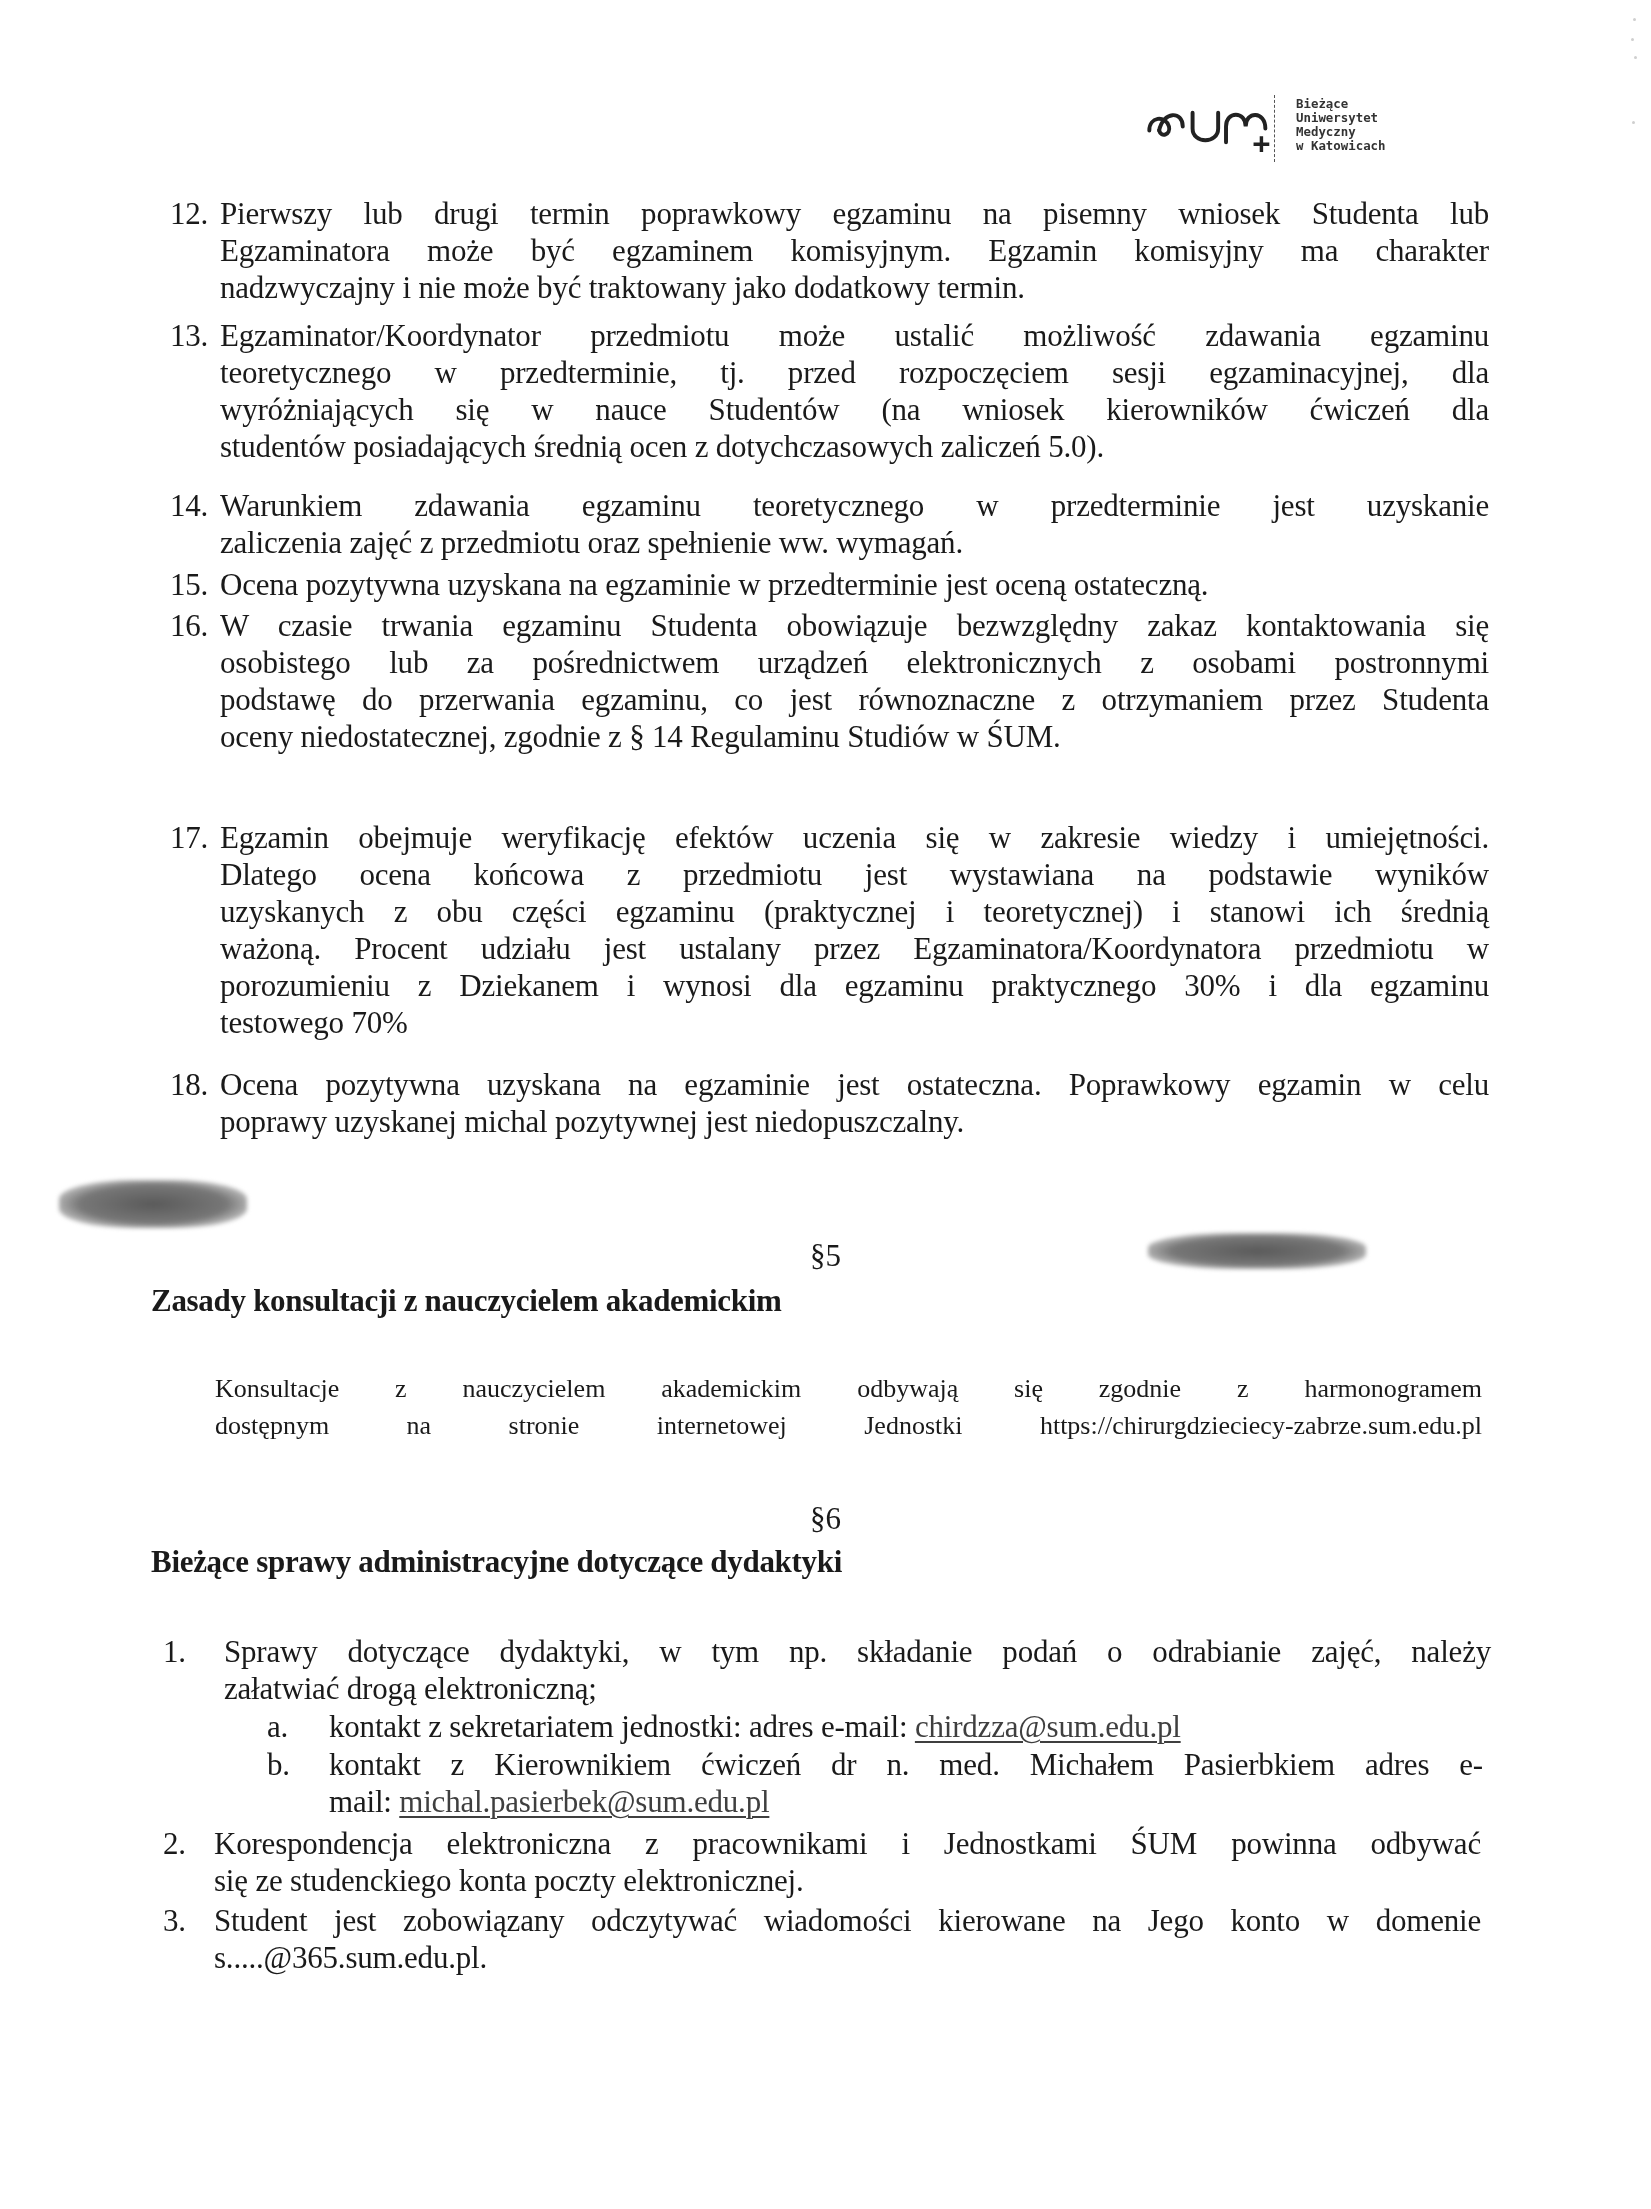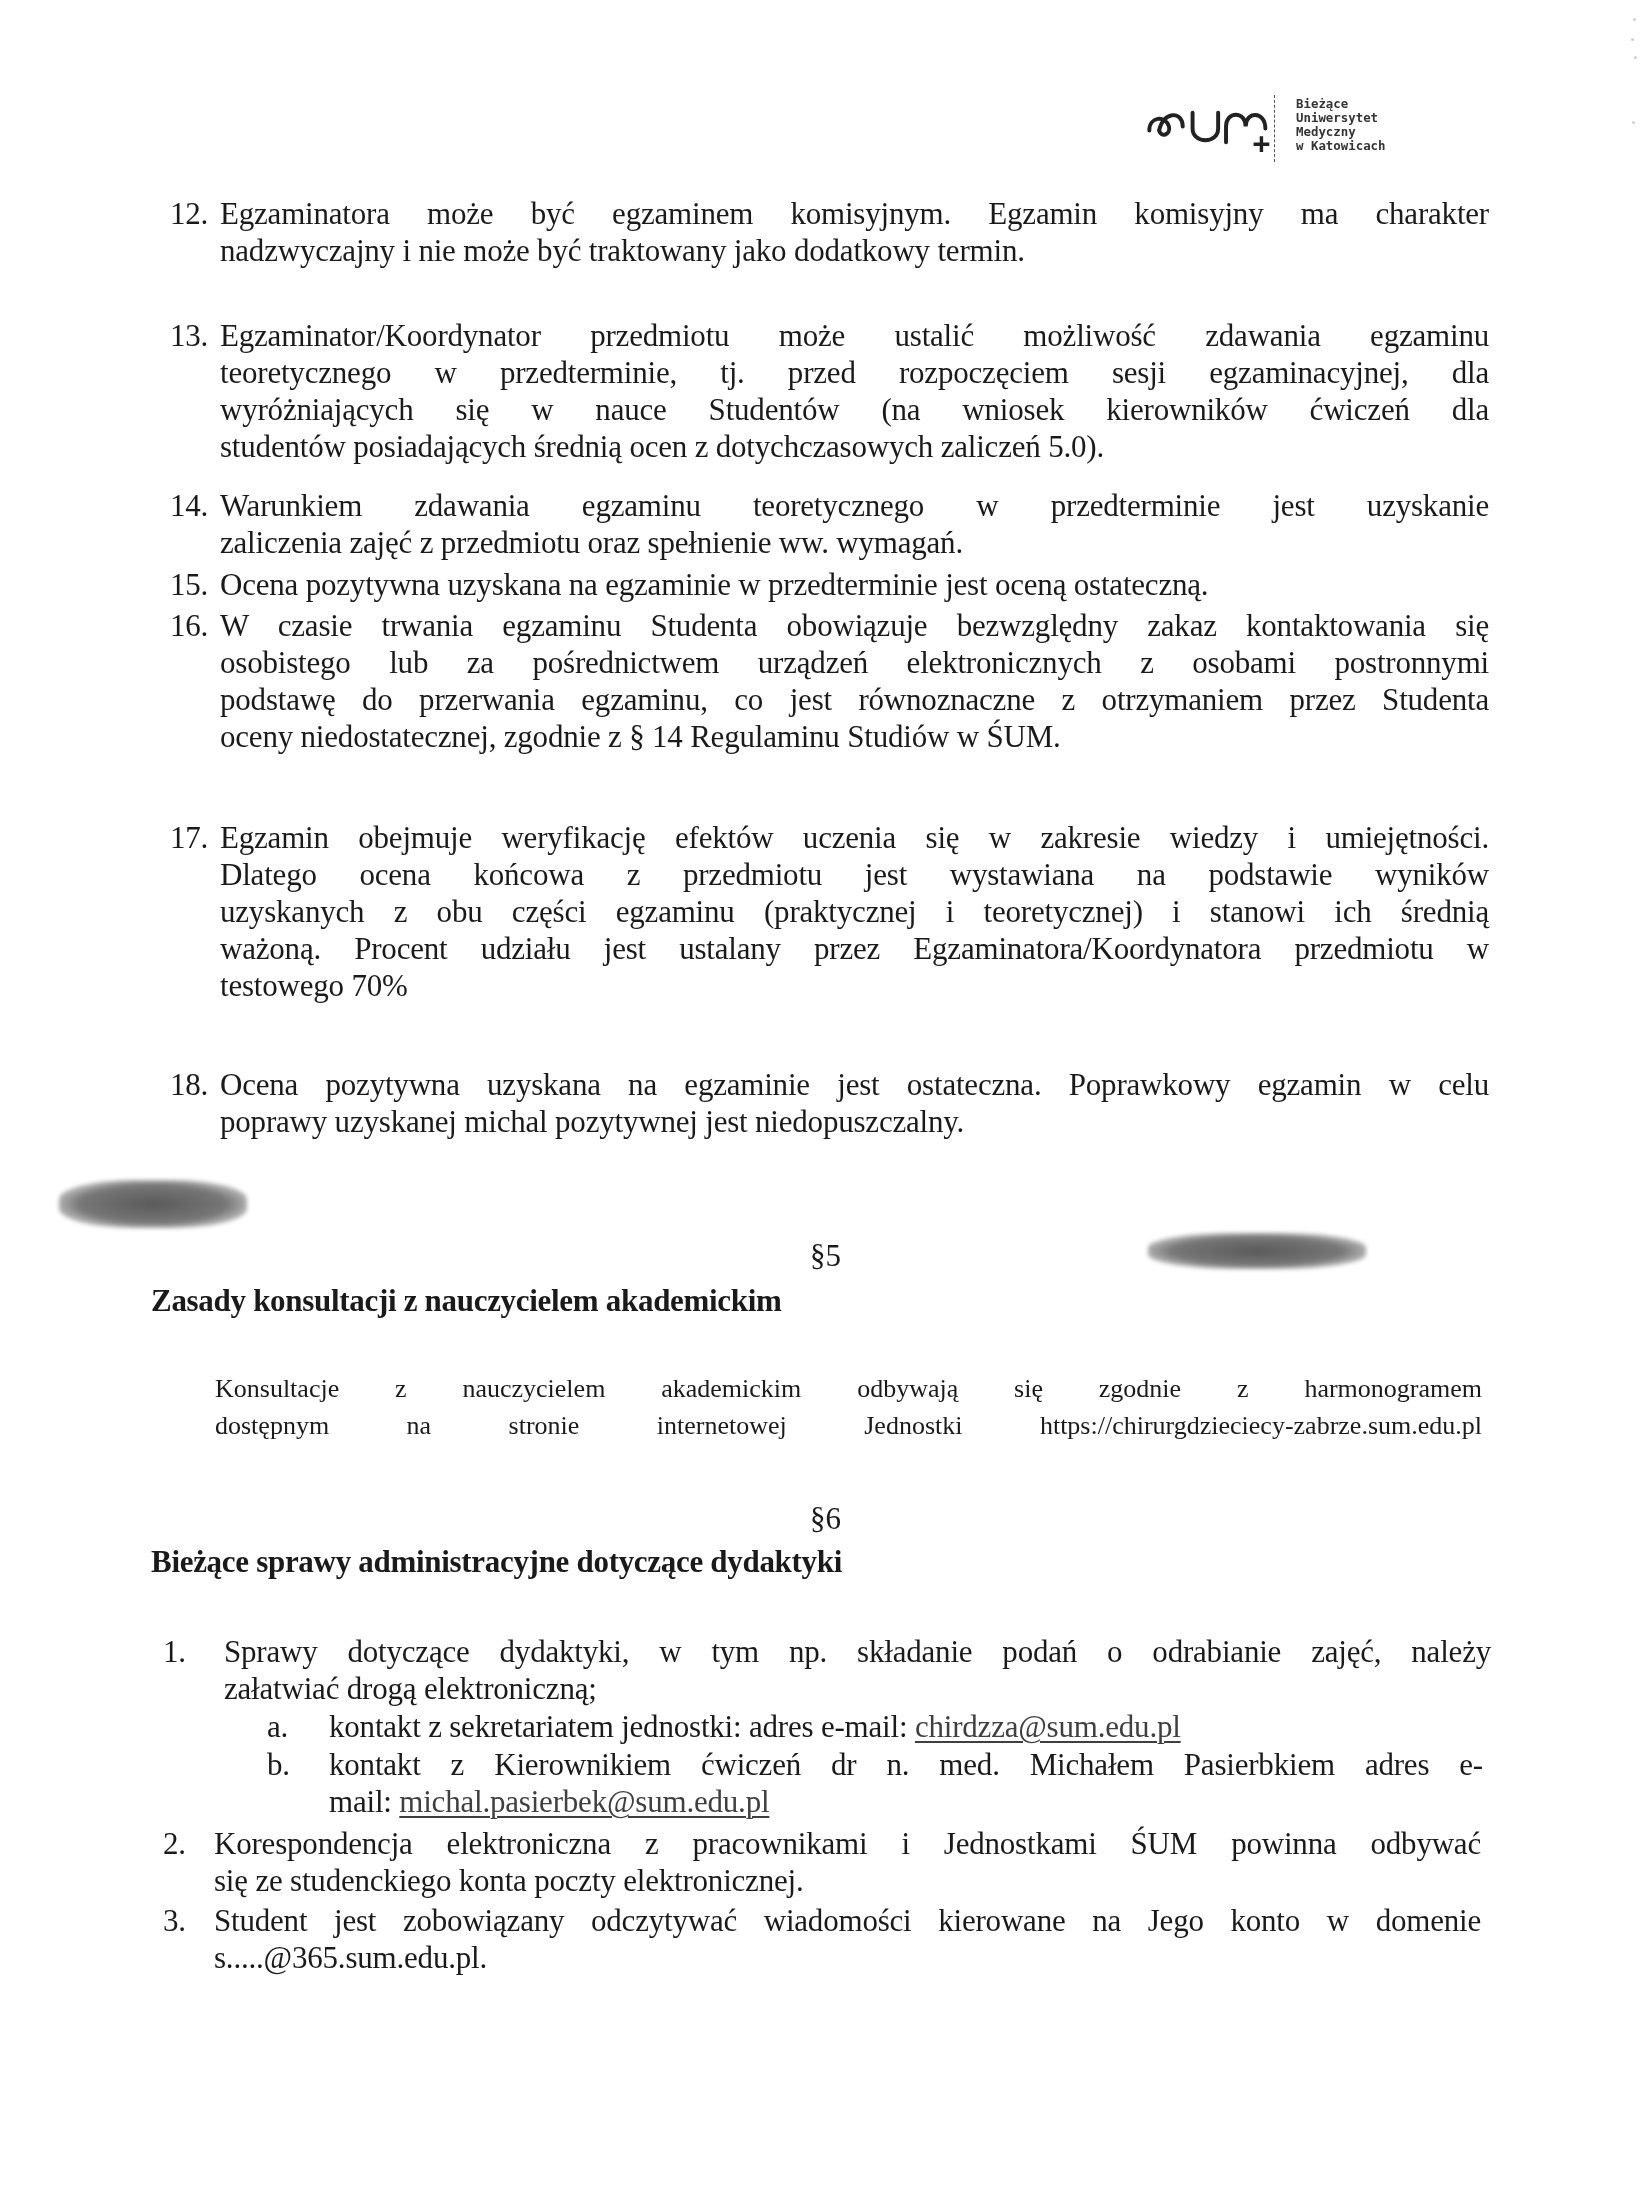--- a/index.html
+++ b/index.html
@@ -65,20 +65,21 @@
     <span style="top:28px;left:2px"></span>
     <span style="top:46px;left:5px"></span>
     <span style="top:111px;left:3px"></span>
   </div>
 
   <div class="text">
 
     <div class="item" style="top:195px;">
       <span class="num">12.</span>
       <div class="body">
+        <div style="text-align-last:justify">Pierwszy lub drugi termin poprawkowy egzaminu na pisemny wniosek Studenta lub</div>
         <div style="text-align-last:justify">Egzaminatora może być egzaminem komisyjnym. Egzamin komisyjny ma charakter</div>
         <div>nadzwyczajny i nie może być traktowany jako dodatkowy termin.</div>
       </div>
     </div>
 
     <div class="item" style="top:317px;">
       <span class="num">13.</span>
       <div class="body">
         <div style="text-align-last:justify">Egzaminator/Koordynator przedmiotu może ustalić możliwość zdawania egzaminu</div>
         <div style="text-align-last:justify">teoretycznego w przedterminie, tj. przed rozpoczęciem sesji egzaminacyjnej, dla</div>
@@ -112,20 +113,21 @@
       </div>
     </div>
 
     <div class="item" style="top:819px;">
       <span class="num">17.</span>
       <div class="body">
         <div style="text-align-last:justify">Egzamin obejmuje weryfikację efektów uczenia się w zakresie wiedzy i umiejętności.</div>
         <div style="text-align-last:justify">Dlatego ocena końcowa z przedmiotu jest wystawiana na podstawie wyników</div>
         <div style="text-align-last:justify">uzyskanych z obu części egzaminu (praktycznej i teoretycznej) i stanowi ich średnią</div>
         <div style="text-align-last:justify">ważoną. Procent udziału jest ustalany przez Egzaminatora/Koordynatora przedmiotu w</div>
+        <div style="text-align-last:justify">porozumieniu z Dziekanem i wynosi dla egzaminu praktycznego 30% i dla egzaminu</div>
         <div>testowego 70%</div>
       </div>
     </div>
 
     <div class="item" style="top:1066px;">
       <span class="num">18.</span>
       <div class="body">
         <div style="text-align-last:justify">Ocena pozytywna uzyskana na egzaminie jest ostateczna. Poprawkowy egzamin w celu</div>
         <div>poprawy uzyskanej michal pozytywnej jest niedopuszczalny.</div>
       </div>

